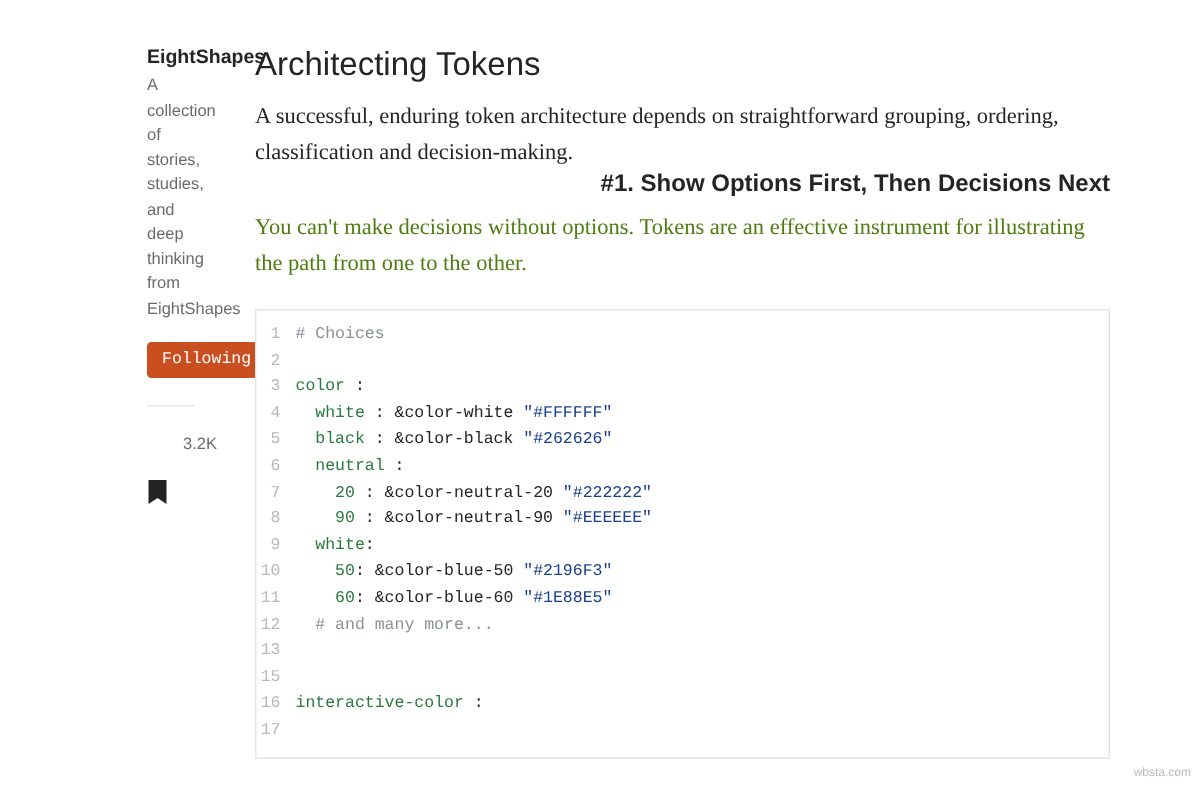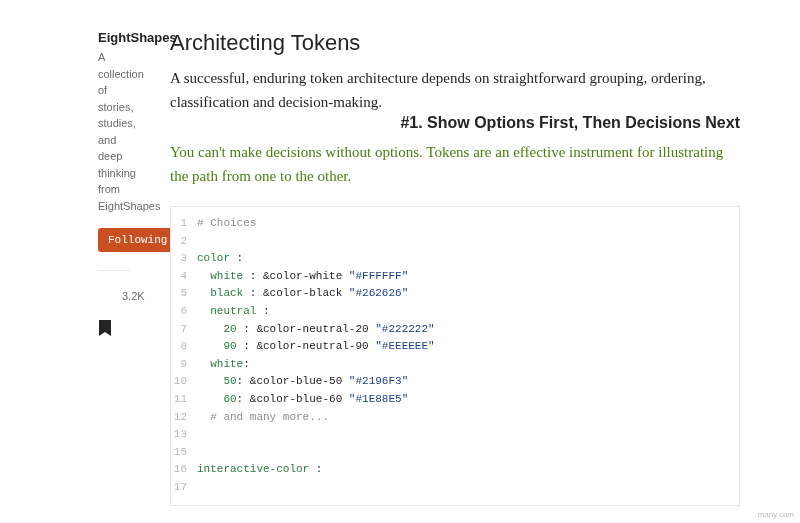--- a/index.html
+++ b/index.html
@@ -198,13 +198,13 @@
           <span class="code-content"><span class="tok-key">interactive-color</span><span> :</span></span>
         </div>
         <div class="code-line">
           <span class="gutter">17</span>
           <span class="code-content"></span>
         </div>
       </div>
   </main>
 </div>
 
-<div class="attribution">many.com</div>
+<div class="attribution">wbsta.com</div>
 
 </body></html>

